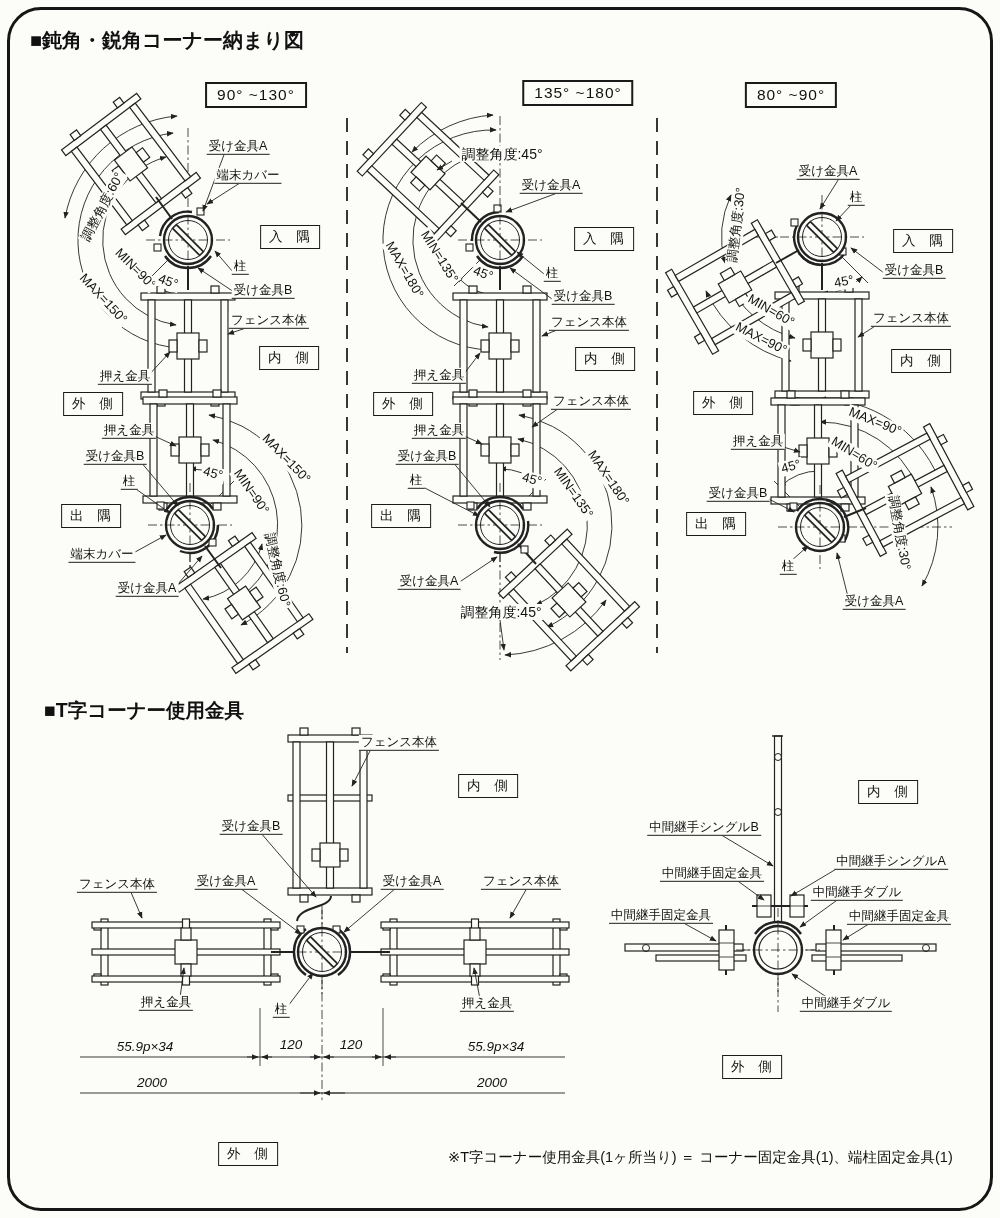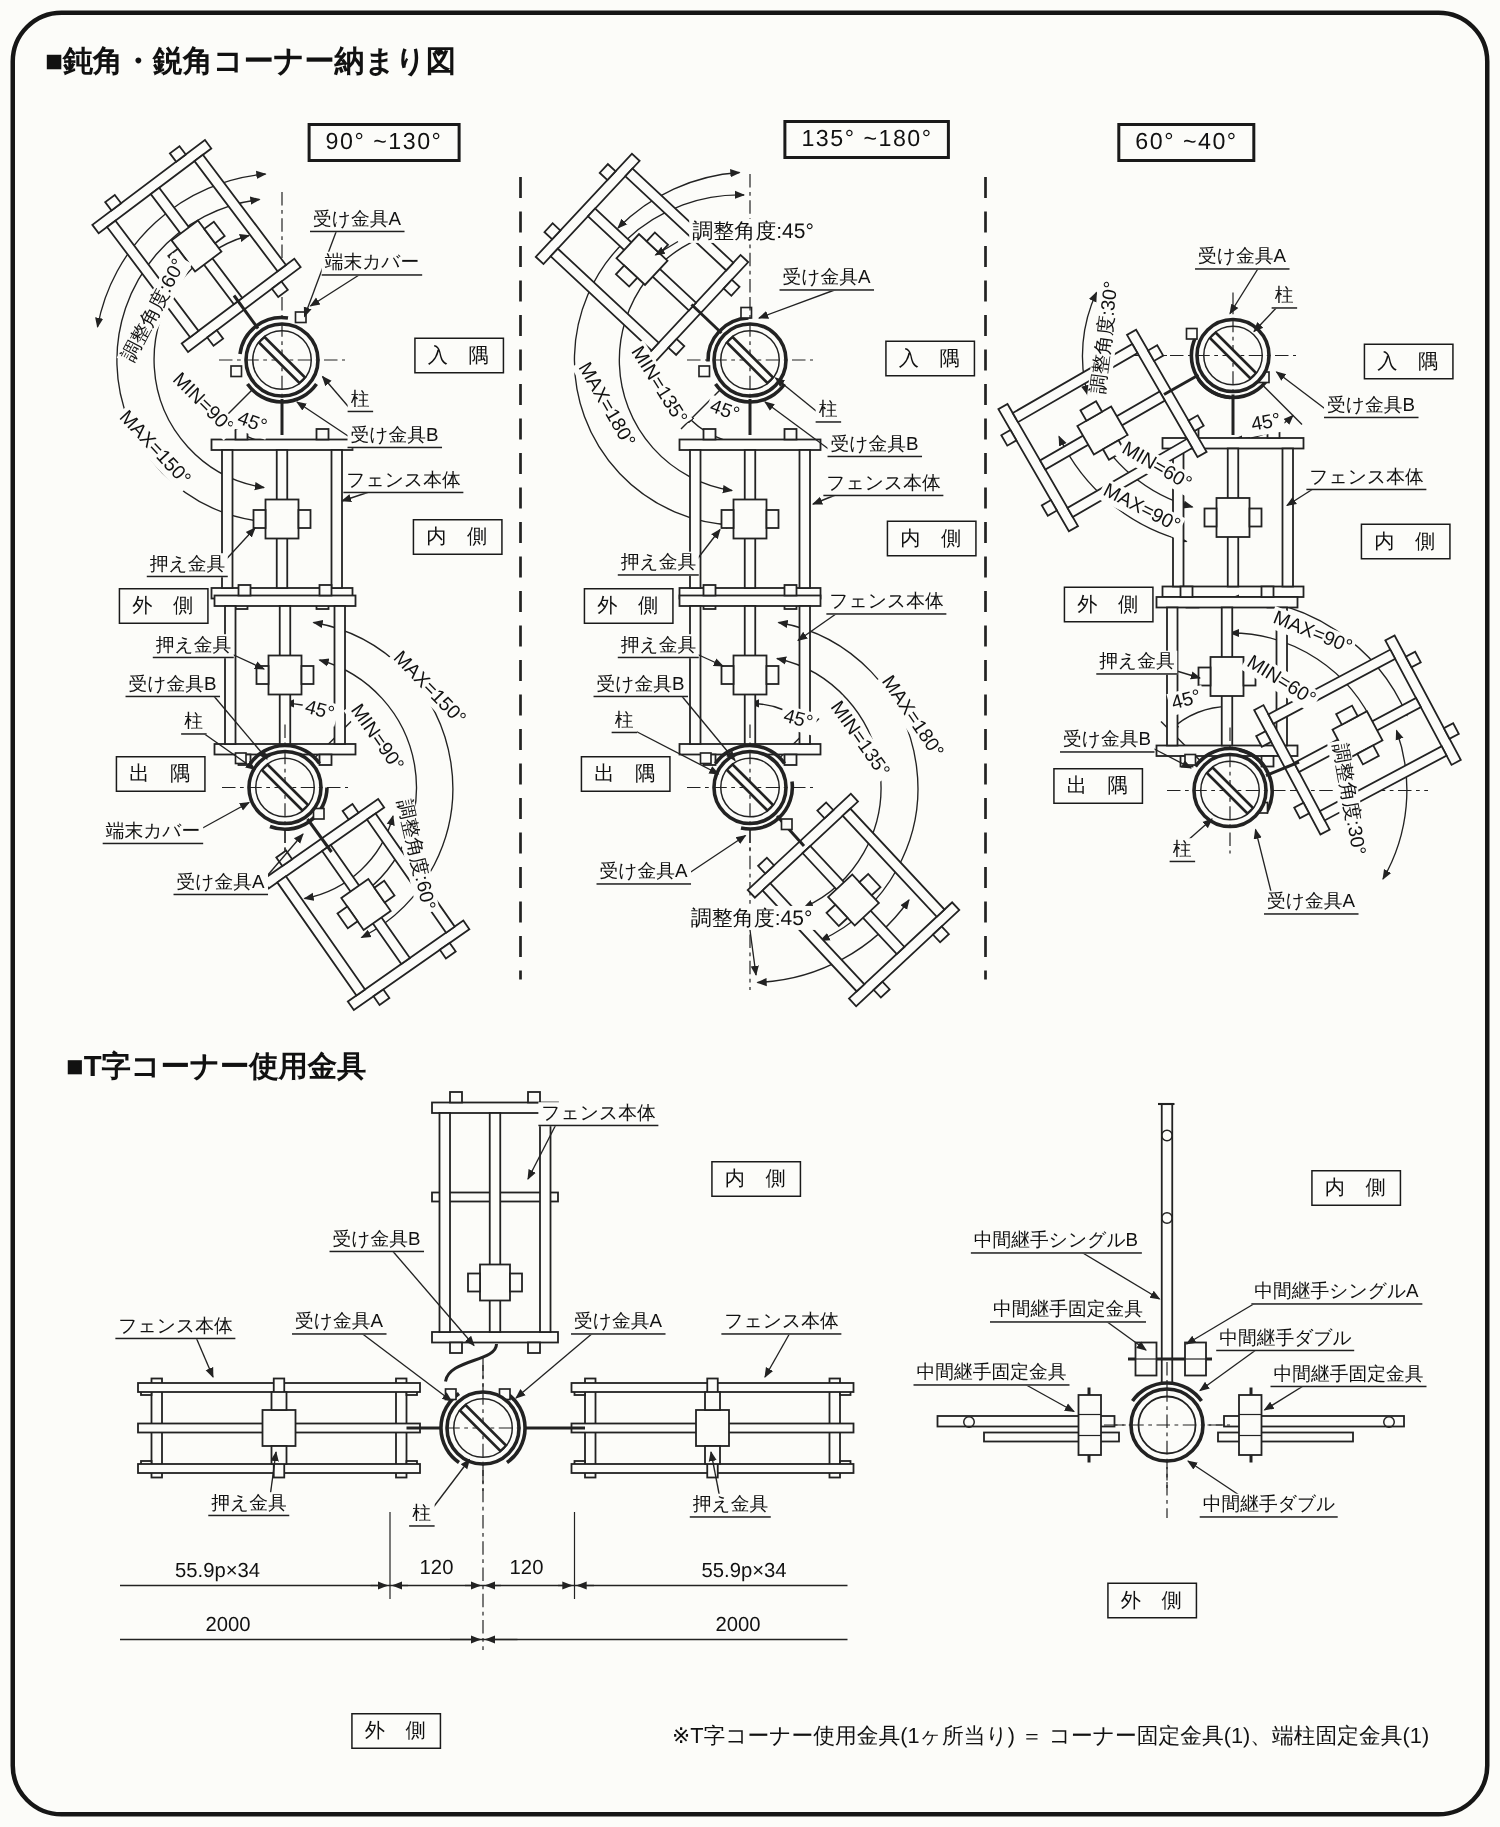--- a/index.html
+++ b/index.html
@@ -8,25 +8,25 @@
   .paper{position:absolute;inset:0;background:#fcfcf9;}
   .frame{position:absolute;left:7px;top:7px;right:7px;bottom:7px;
          border:3px solid #161616;border-radius:34px;}
   .title{position:absolute;font-weight:bold;font-size:20px;color:#111;white-space:nowrap;}
   .lbl{position:absolute;transform:translate(-50%,-50%);white-space:nowrap;
        font-size:12.5px;color:#111;background:#fcfcf9;line-height:1.15;padding:0 2px;}
   .u{border-bottom:1.3px solid #1f1f1f;padding-bottom:1px;}
   .ang{font-size:13px;}
   .box{position:absolute;transform:translate(-50%,-50%);white-space:nowrap;
        border:1.7px solid #1a1a1a;background:#fcfcf9;font-size:13.5px;
-       padding:2px 4px 2px 8px;letter-spacing:5px;color:#111;margin-left:16px;}
+       padding:2px 4px 2px 8px;letter-spacing:5px;color:#111;}
   .range{position:absolute;transform:translate(-50%,-50%);white-space:nowrap;
        border:2px solid #1a1a1a;background:#fcfcf9;font-size:15.5px;
        padding:2px 10px;letter-spacing:1px;color:#111;}
-  .dim{font-size:13.5px;background:transparent;}
+  .dim{font-size:13.5px;background:transparent;font-style:italic;}
   .note{position:absolute;font-size:14.5px;color:#111;white-space:nowrap;}
   svg{position:absolute;left:0;top:0;}
 </style>
 </head>
 <body>
 
 <div class="paper"></div>
 <div class="frame"></div>
 
 <svg width="1000" height="1218" viewBox="0 0 1000 1218">
@@ -305,21 +305,21 @@
       <line x1="828" y1="998" x2="792" y2="974" stroke-width="0.9" marker-end="url(#ar)"></line>
     </g>
   </g>
 </svg>
 
 <div class="title" style="left:30px;top:27px">■鈍角・鋭角コーナー納まり図</div>
 <div class="title" style="left:44px;top:697px;font-size:19.5px">■T字コーナー使用金具</div>
 
 <div class="range" style="left:256px;top:95px">90° ~130°</div>
 <div class="range" style="left:578px;top:93px">135° ~180°</div>
-<div class="range" style="left:791px;top:95px">60° ~40°</div>
+<div class="range" style="left:791px;top:95px">80° ~90°</div>
 
 <div class="lbl u" style="left:238px;top:147px">受け金具A</div>
 <div class="lbl u" style="left:248px;top:176px">端末カバー</div>
 <div class="lbl u" style="left:240px;top:267px">柱</div>
 <div class="lbl u" style="left:263px;top:291px">受け金具B</div>
 <div class="lbl u" style="left:269px;top:321px">フェンス本体</div>
 <div class="lbl u" style="left:125px;top:377px">押え金具</div>
 <div class="box" style="left:290px;top:237px">入 隅</div>
 <div class="box" style="left:289px;top:358px">内 側</div>
 <div class="lbl ang" style="left:103px;top:207px;transform:translate(-50%,-50%) rotate(-62deg)">調整角度:60°</div>

